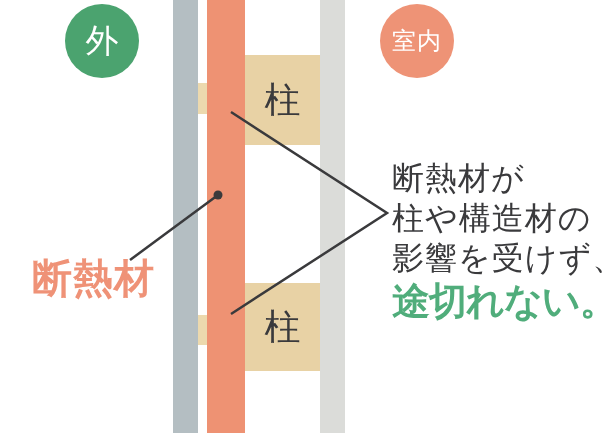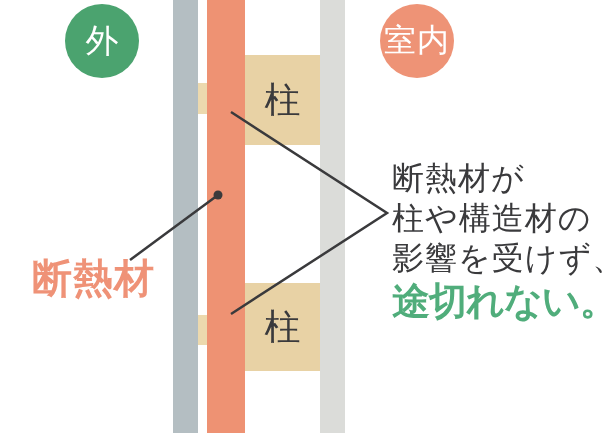--- a/index.html
+++ b/index.html
@@ -34,21 +34,21 @@
   .pillar.lower{top:283px;height:88px;}
   .pillar-label{
     font-size:36px;color:var(--text-dark);line-height:1;letter-spacing:0;
   }
   .leaders{position:absolute;left:0;top:0;z-index:2;pointer-events:none;}
   .badge{
     position:absolute;top:4px;width:74px;height:74px;border-radius:50%;
     display:flex;align-items:center;justify-content:center;color:#fff;z-index:3;
   }
   .badge.out{left:65px;background:var(--outside-badge);font-size:33px;}
-  .badge.in{left:380px;background:var(--inside-badge);font-size:32px;letter-spacing:1px;}
+  .badge.in{left:380px;background:var(--inside-badge);font-size:24px;letter-spacing:1px;}
   .insulation-label{
     position:absolute;left:32px;top:258px;z-index:3;
     font-size:40px;font-weight:600;letter-spacing:1px;line-height:1;
     color:var(--text-salmon);white-space:nowrap;
   }
   .annotation{
     position:absolute;left:392px;top:158px;z-index:3;white-space:nowrap;
   }
   .annotation .line{
     font-size:32px;line-height:40px;letter-spacing:1px;color:var(--text-dark);

